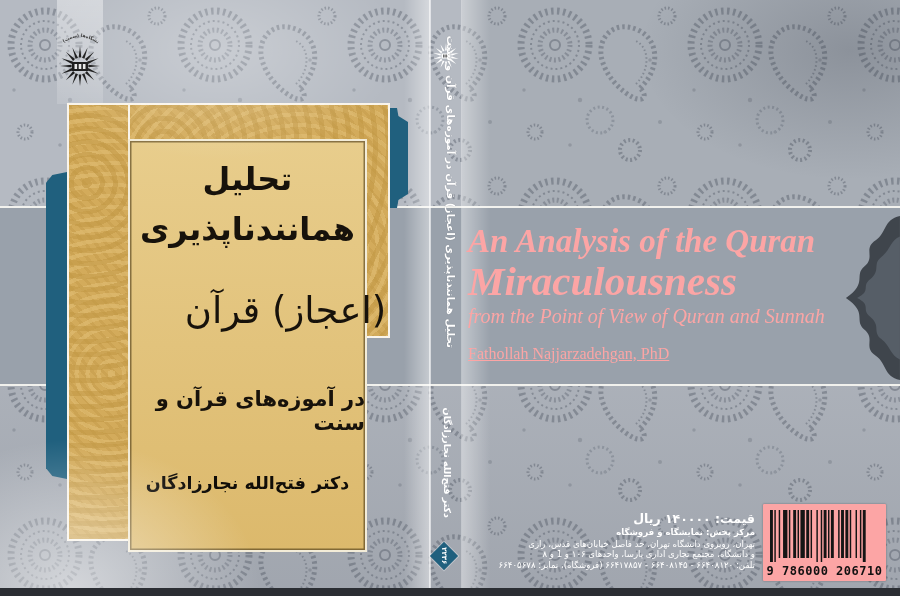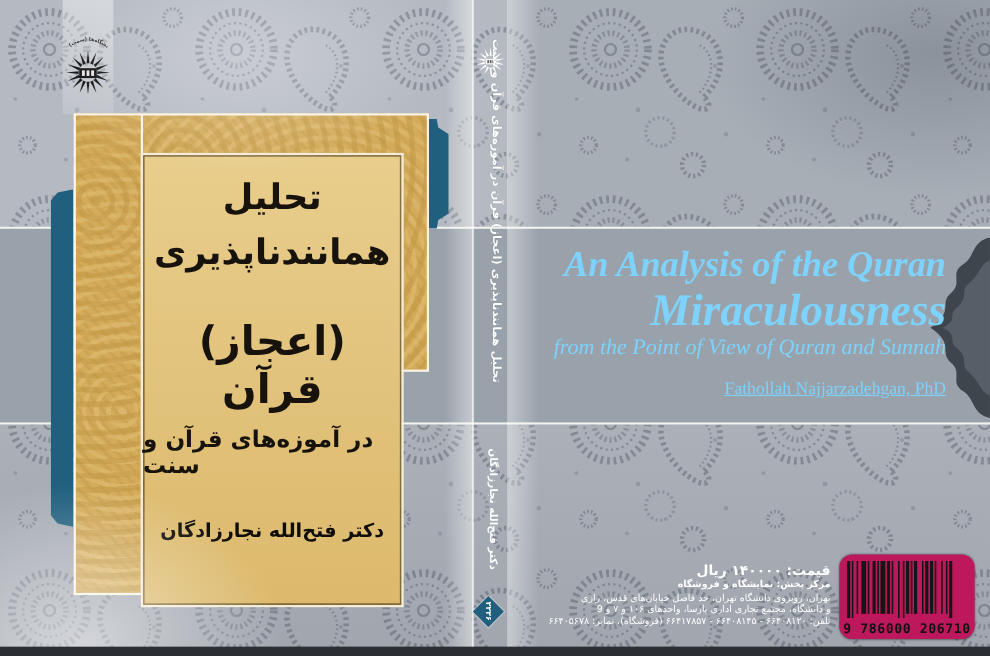--- a/index.html
+++ b/index.html
@@ -49,56 +49,56 @@
   .gold-a{position:absolute;left:67px;top:103px;width:319px;height:231px;}
   .gold-b{position:absolute;left:67px;top:103px;width:59px;height:434px;}
 
   
   .panel{position:absolute;left:128px;top:139px;width:235px;height:409px;z-index:6;
         background:linear-gradient(180deg,#e8cd8c,#dcb96c);
         border:2px solid #f3ecd8;box-shadow:inset 0 0 0 1.5px rgba(56,40,10,.55);}
   .panel .t1{position:absolute;left:10px;top:14px;width:215px;text-align:center;direction:rtl;
         font-size:32px;line-height:1.55;color:#17120b;font-weight:bold;}
   .panel .t2{position:absolute;left:0;top:148px;width:100%;text-align:center;direction:rtl;
-        font-size:37px;color:#17120b;font-weight:bold;}
-  .panel .t3{position:absolute;left:0;top:246px;width:100%;text-align:left;direction:rtl;
+        font-size:37px;color:#17120b;font-weight:normal;padding-left:38px;}
+  .panel .t3{position:absolute;left:0;top:246px;width:100%;text-align:right;direction:rtl;
         font-size:21px;color:#17120b;font-weight:bold;}
   .panel .auth{position:absolute;left:0;top:332px;width:100%;text-align:center;direction:rtl;
         font-size:17.5px;color:#100d08;font-weight:bold;}
 
   
   .spine-title{position:absolute;left:457px;top:96px;width:252px;transform:rotate(90deg);
         transform-origin:left top;direction:rtl;white-space:nowrap;color:#fff;font-weight:bold;
         font-size:10.5px;text-align:center;z-index:10;text-shadow:0 0 1px rgba(0,0,0,.25);}
   .spine-author{position:absolute;left:453px;top:420px;width:98px;transform:rotate(90deg);
         transform-origin:left top;direction:rtl;white-space:nowrap;color:#fff;font-weight:bold;
         font-size:9.5px;text-align:center;z-index:10;}
   .spine-diamond{position:absolute;left:434px;top:546px;width:20px;height:20px;background:#20607e;
         transform:rotate(45deg);z-index:10;display:flex;align-items:center;justify-content:center;
         box-shadow:0 0 0 1px rgba(255,255,255,.35);}
   .spine-diamond span{transform:rotate(45deg);color:#fff;font-size:7px;font-weight:bold;direction:rtl;}
 
   
-  .eng{position:absolute;left:468px;top:221px;width:392px;text-align:right;color:#7dd3fc;z-index:10;
+  .eng{position:absolute;left:468px;top:221px;width:392px;text-align:left;color:#fca5a5;z-index:10;
         font-family:"Liberation Serif",serif;}
   .eng .l1{font-size:33px;font-weight:bold;font-style:italic;line-height:40px;}
   .eng .l2{font-size:41px;font-weight:bold;font-style:italic;line-height:40px;}
   .eng .l3{font-size:20px;font-weight:normal;font-style:italic;line-height:30px;}
   .eng .l4{font-size:16px;line-height:22px;margin-top:12px;text-decoration:underline;}
 
   
   .isbn{position:absolute;left:430px;right:145px;top:511px;text-align:right;direction:rtl;
         color:#fff;z-index:10;}
   .isbn .big{font-size:12.5px;font-weight:bold;line-height:16px;}
   .isbn .small{font-size:8.6px;line-height:10.8px;}
   .isbn .smallb{font-size:8.6px;line-height:11.5px;font-weight:bold;}
 
   
-  .barcode{position:absolute;left:763px;top:504px;width:123px;height:77px;background:#be185d;
-        border-radius:12px;z-index:10;box-shadow:0 0 2px rgba(0,0,0,.4);}
+  .barcode{position:absolute;left:763px;top:504px;width:123px;height:77px;background:#fca5a5;
+        border-radius:1px;z-index:10;box-shadow:0 0 2px rgba(0,0,0,.4);}
   .barcode svg{position:absolute;left:7px;top:6px;}
   .barcode .num{position:absolute;left:0;bottom:3px;width:100%;text-align:center;color:#111;
         font-family:"DejaVu Sans Mono",monospace;font-size:12px;font-weight:bold;letter-spacing:.5px;}
 
   
   .sheen{position:absolute;z-index:20;}
   .sheen-bl{left:-120px;top:440px;width:380px;height:300px;
         background:radial-gradient(closest-side,rgba(255,255,255,.55),rgba(255,255,255,0));}
   .sheen-tl{left:40px;top:-60px;width:360px;height:220px;
         background:radial-gradient(closest-side,rgba(255,255,255,.28),rgba(255,255,255,0));}
@@ -228,21 +228,21 @@
     <div class="l1">An Analysis of the Quran</div>
     <div class="l2">Miraculousness</div>
     <div class="l3">from the Point of View of Quran and Sunnah</div>
     <div class="l4">Fathollah Najjarzadehgan, PhD</div>
   </div>
 
   <div class="isbn">
     <div class="big">قیمت: ۱۴۰۰۰۰ ریال</div>
     <div class="smallb">مرکز پخش: نمایشگاه و فروشگاه</div>
     <div class="small">تهران، روبروی دانشگاه تهران، حد فاصل خیابان‌های قدس، رازی</div>
-    <div class="small">و دانشگاه، مجتمع تجاری اداری پارسا، واحدهای ۱۰۶ و ۷ و 9</div>
+    <div class="small">و دانشگاه، مجتمع تجاری اداری پارسا، واحدهای ۱۰۶ و 1 و ۸</div>
     <div class="small">تلفن: ۶۶۴۰۸۱۲۰ - ۶۶۴۰۸۱۴۵ - ۶۶۴۱۷۸۵۷ (فروشگاه)، نمابر: ۶۶۴۰۵۶۷۸</div>
   </div>
 
   <div class="barcode">
     <svg id="bars" width="109" height="52" viewBox="0 0 109 52">
         <rect x="0" y="0" width="2.9" height="52" fill="#151515"></rect>
         <rect x="4.35" y="0" width="1.45" height="52" fill="#151515"></rect>
         <rect x="8.7" y="0" width="1.45" height="48" fill="#151515"></rect>
         <rect x="13.049999999999999" y="0" width="4.35" height="48" fill="#151515"></rect>
         <rect x="18.849999999999998" y="0" width="1.45" height="48" fill="#151515"></rect>

